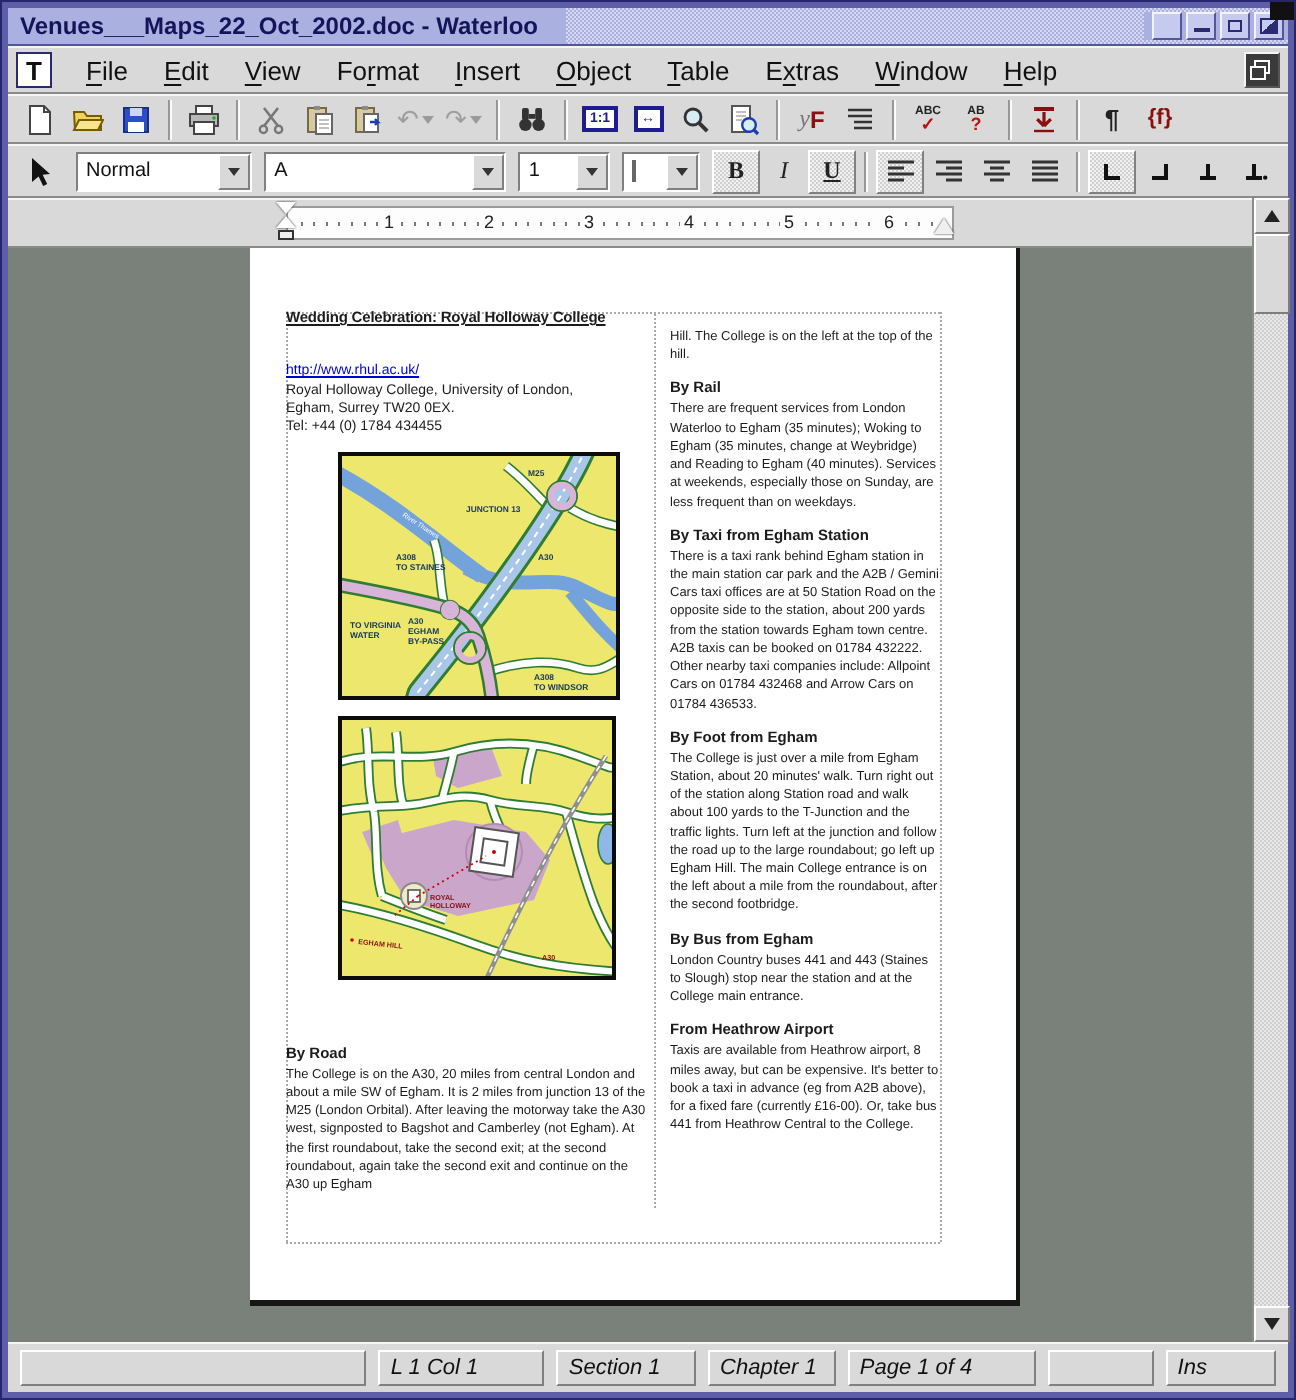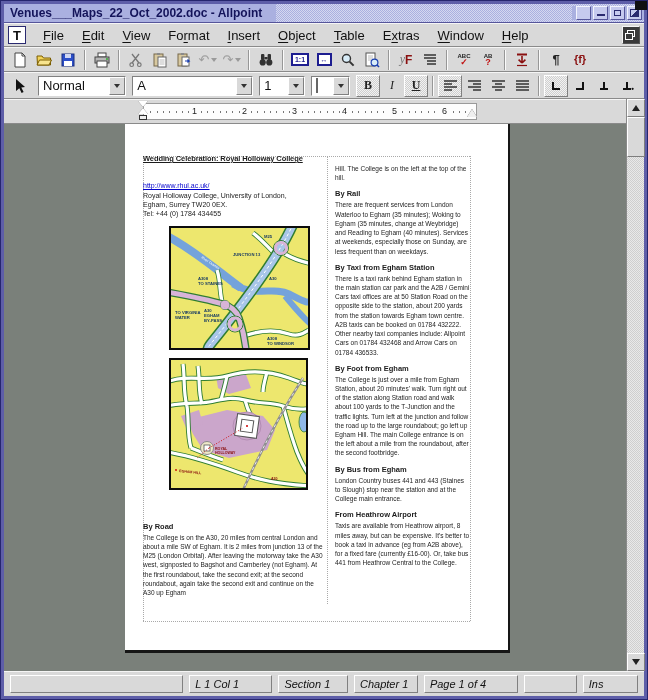--- a/index.html
+++ b/index.html
@@ -78,21 +78,21 @@
     padding:1px 2px; line-height:1.1;}
   .yf i{ color:#777; font-family:"Liberation Serif", serif; font-size:12px;}
   .yf b{ color:#8a1010; font-size:12px;}
   .spellstack{ display:flex; flex-direction:column; align-items:center; line-height:1;}
   .spellstack .t{ font-size:6px; font-weight:bold; color:#222; letter-spacing:0;}
   .spellstack .m{ font-size:9px; font-weight:bold; color:#c01010; margin-top:-1px;}
 
   
   .combo{ height:20px; background:#fff; border:1px solid; border-color:#808080 #fff #fff #808080;
     display:flex; align-items:center; margin-right:6px;}
-  .combo .val{ font-size:13px; color:#111; padding:0 4px; flex:1; overflow:hidden; white-space:nowrap;}
+  .combo .val{ font-size:10px; color:#111; padding:0 4px; flex:1; overflow:hidden; white-space:nowrap;}
   .combo .dd{ width:16px; height:18px; background:#d9d9d9; border:1px solid; border-color:#fff #808080 #808080 #fff;
     display:flex;align-items:center;justify-content:center;}
   .combo .dd i{ width:0;height:0;border-left:3px solid transparent;border-right:3px solid transparent;border-top:4px solid #333;}
   .swatch{ width:16px; height:11px; background:#000; border:1px solid #666;}
   .fmt-letter{ font-family:"Liberation Serif", serif; font-size:12px; font-weight:bold; color:#222;}
   .fmt-letter.i{ font-style:italic; font-weight:normal;}
   .fmt-letter.u{ text-decoration:underline;}
 
   
   .main{ position:absolute; left:3px; right:3px; top:98px; bottom:28px; background:#7a807a;}
@@ -159,21 +159,21 @@
   .map-label2{ fill:#8a1010; font-weight:bold; font-size:3.6px;}
   .map-river-label{ fill:#ffffff; font-size:3.4px;}
 </style>
 </head>
 <body>
 
 <div class="window">
   <div class="corner-notch"></div>
 
   <div class="titlebar">
-    <div class="title-text">Venues___Maps_22_Oct_2002.doc - Allpoint</div>
+    <div class="title-text">Venues___Maps_22_Oct_2002.doc - Waterloo</div>
     <div class="win-buttons">
       <div class="wbtn"></div>
       <div class="wbtn">
           <span class="bar"></span>
         </div>
       <div class="wbtn">
           <span class="sq"></span>
         </div>
       <div class="wbtn">
           <span class="half"></span>

